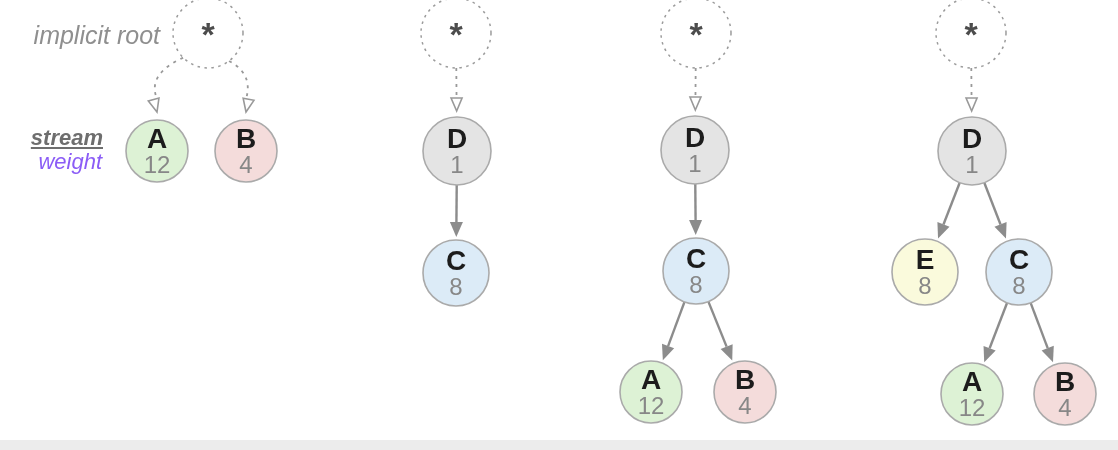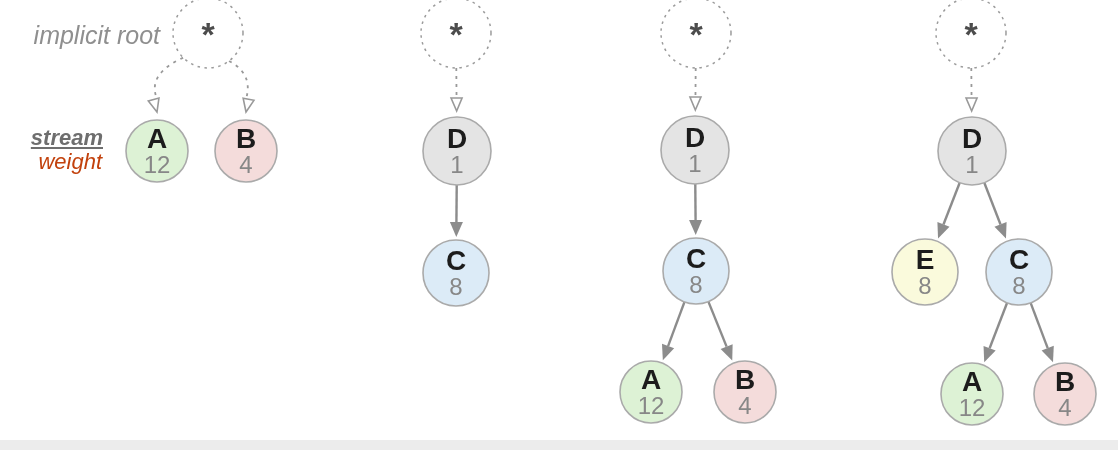--- a/index.html
+++ b/index.html
@@ -16,21 +16,21 @@
   .lbl-implicit-root {
     right: 958px; top: 23px;
     font-size: 25px; font-style: italic; color: #8f8f8f;
   }
   .lbl-stream {
     right: 1015px; top: 127px;
     font-size: 22px; font-style: italic; font-weight: bold; color: #6e6e6e; text-decoration: underline;
   }
   .lbl-weight {
     right: 1016px; top: 151px;
-    font-size: 22px; font-style: italic; color: #c2410c;
+    font-size: 22px; font-style: italic; color: #8b5cf6;
   }
   .bottom-bar {
     position: absolute; left: 0; top: 440px;
     width: 1118px; height: 10px;
     background: #ececec;
   }
   text { font-family: "Liberation Sans", sans-serif; }
 </style>
 </head>
 <body>

